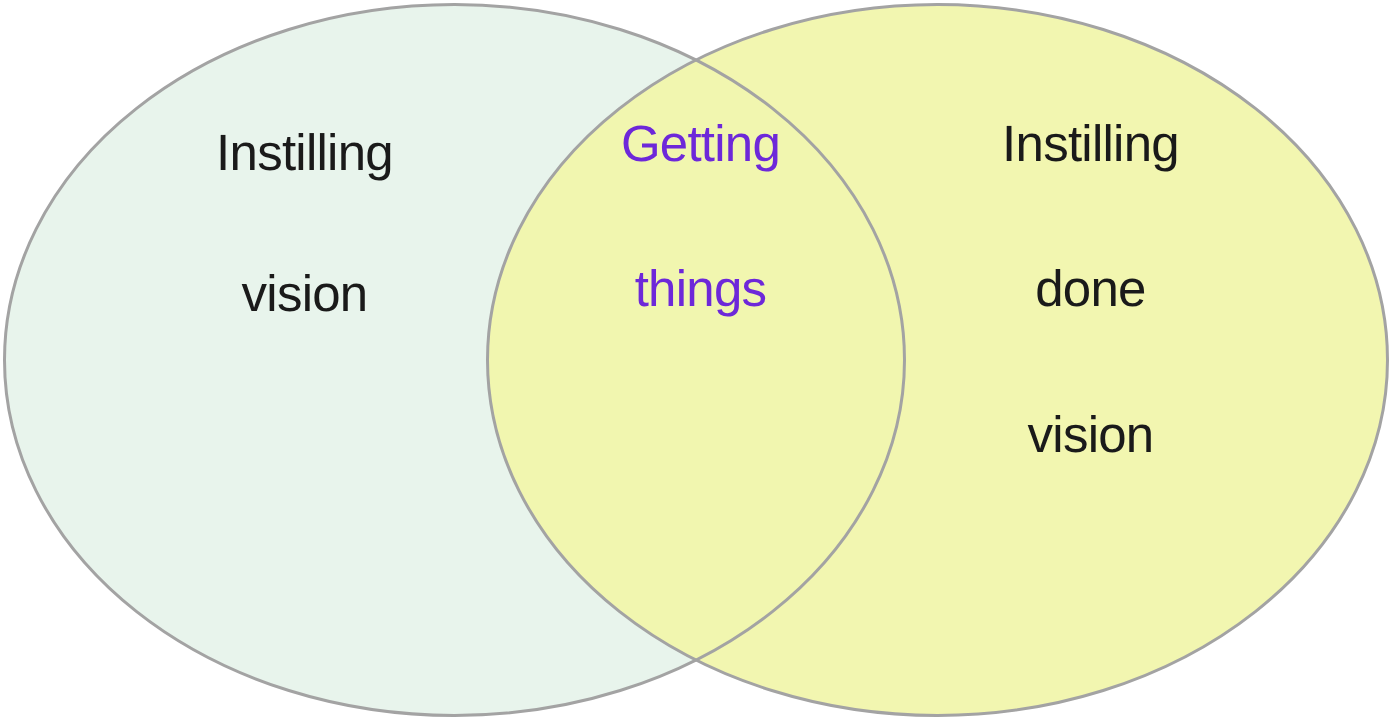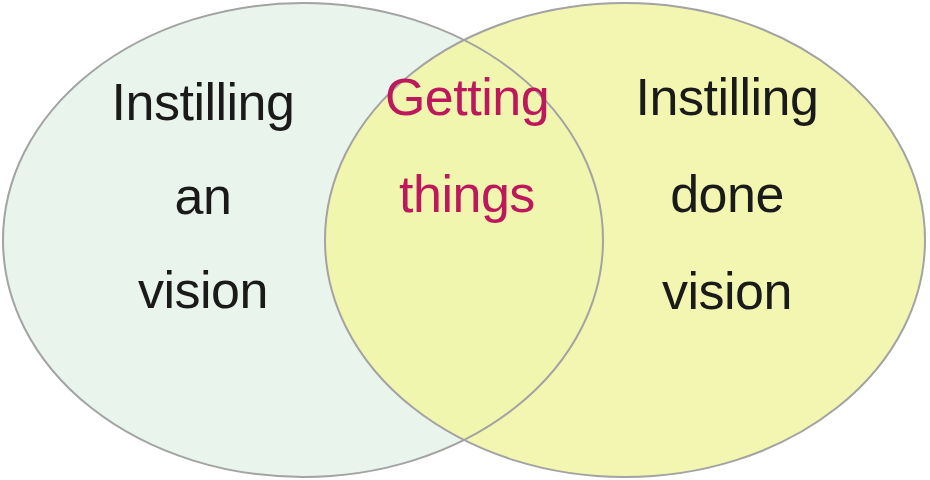--- a/index.html
+++ b/index.html
@@ -18,21 +18,21 @@
   .venn-svg {
     position: absolute;
     left: 0;
     top: 0;
     width: 930px;
     height: 480px;
   }
   .col {
     position: absolute;
     text-align: center;
-    font-size: 52px;
+    font-size: 34px;
     letter-spacing: -0.5px;
     white-space: nowrap;
   }
   .col .line {
     display: flex;
     align-items: center;
     justify-content: center;
   }
   .col-left .line   { height: 94px; }
   .col-mid .line    { height: 97px; }
@@ -48,25 +48,24 @@
 
   <svg class="venn-svg" viewBox="0 0 930 480" xmlns="http://www.w3.org/2000/svg">
     <ellipse cx="303" cy="240" rx="300" ry="237" fill="#e8f4ec"></ellipse>
     <ellipse cx="625" cy="240" rx="300" ry="237" fill-opacity="0.94" fill="#f1f5ab"></ellipse>
     <ellipse cx="303" cy="240" rx="300" ry="237" fill="none" stroke-width="2" stroke="#a3a3a3"></ellipse>
     <ellipse cx="625" cy="240" rx="300" ry="237" fill="none" stroke-width="2" stroke="#a3a3a3"></ellipse>
   </svg>
 
   <div class="col col-left" style="color: rgb(26, 26, 26);">
     <div class="line">Instilling</div>
-    <div class="line">an</div>
     <div class="line">vision</div>
   </div>
 
-  <div class="col col-mid" style="color: #be185d;">
+  <div class="col col-mid" style="color: #6d28d9;">
     <div class="line">Getting</div>
     <div class="line">things</div>
   </div>
 
   <div class="col col-right" style="color: rgb(26, 26, 26);">
     <div class="line">Instilling</div>
     <div class="line">done</div>
     <div class="line">vision</div>
   </div>
 

